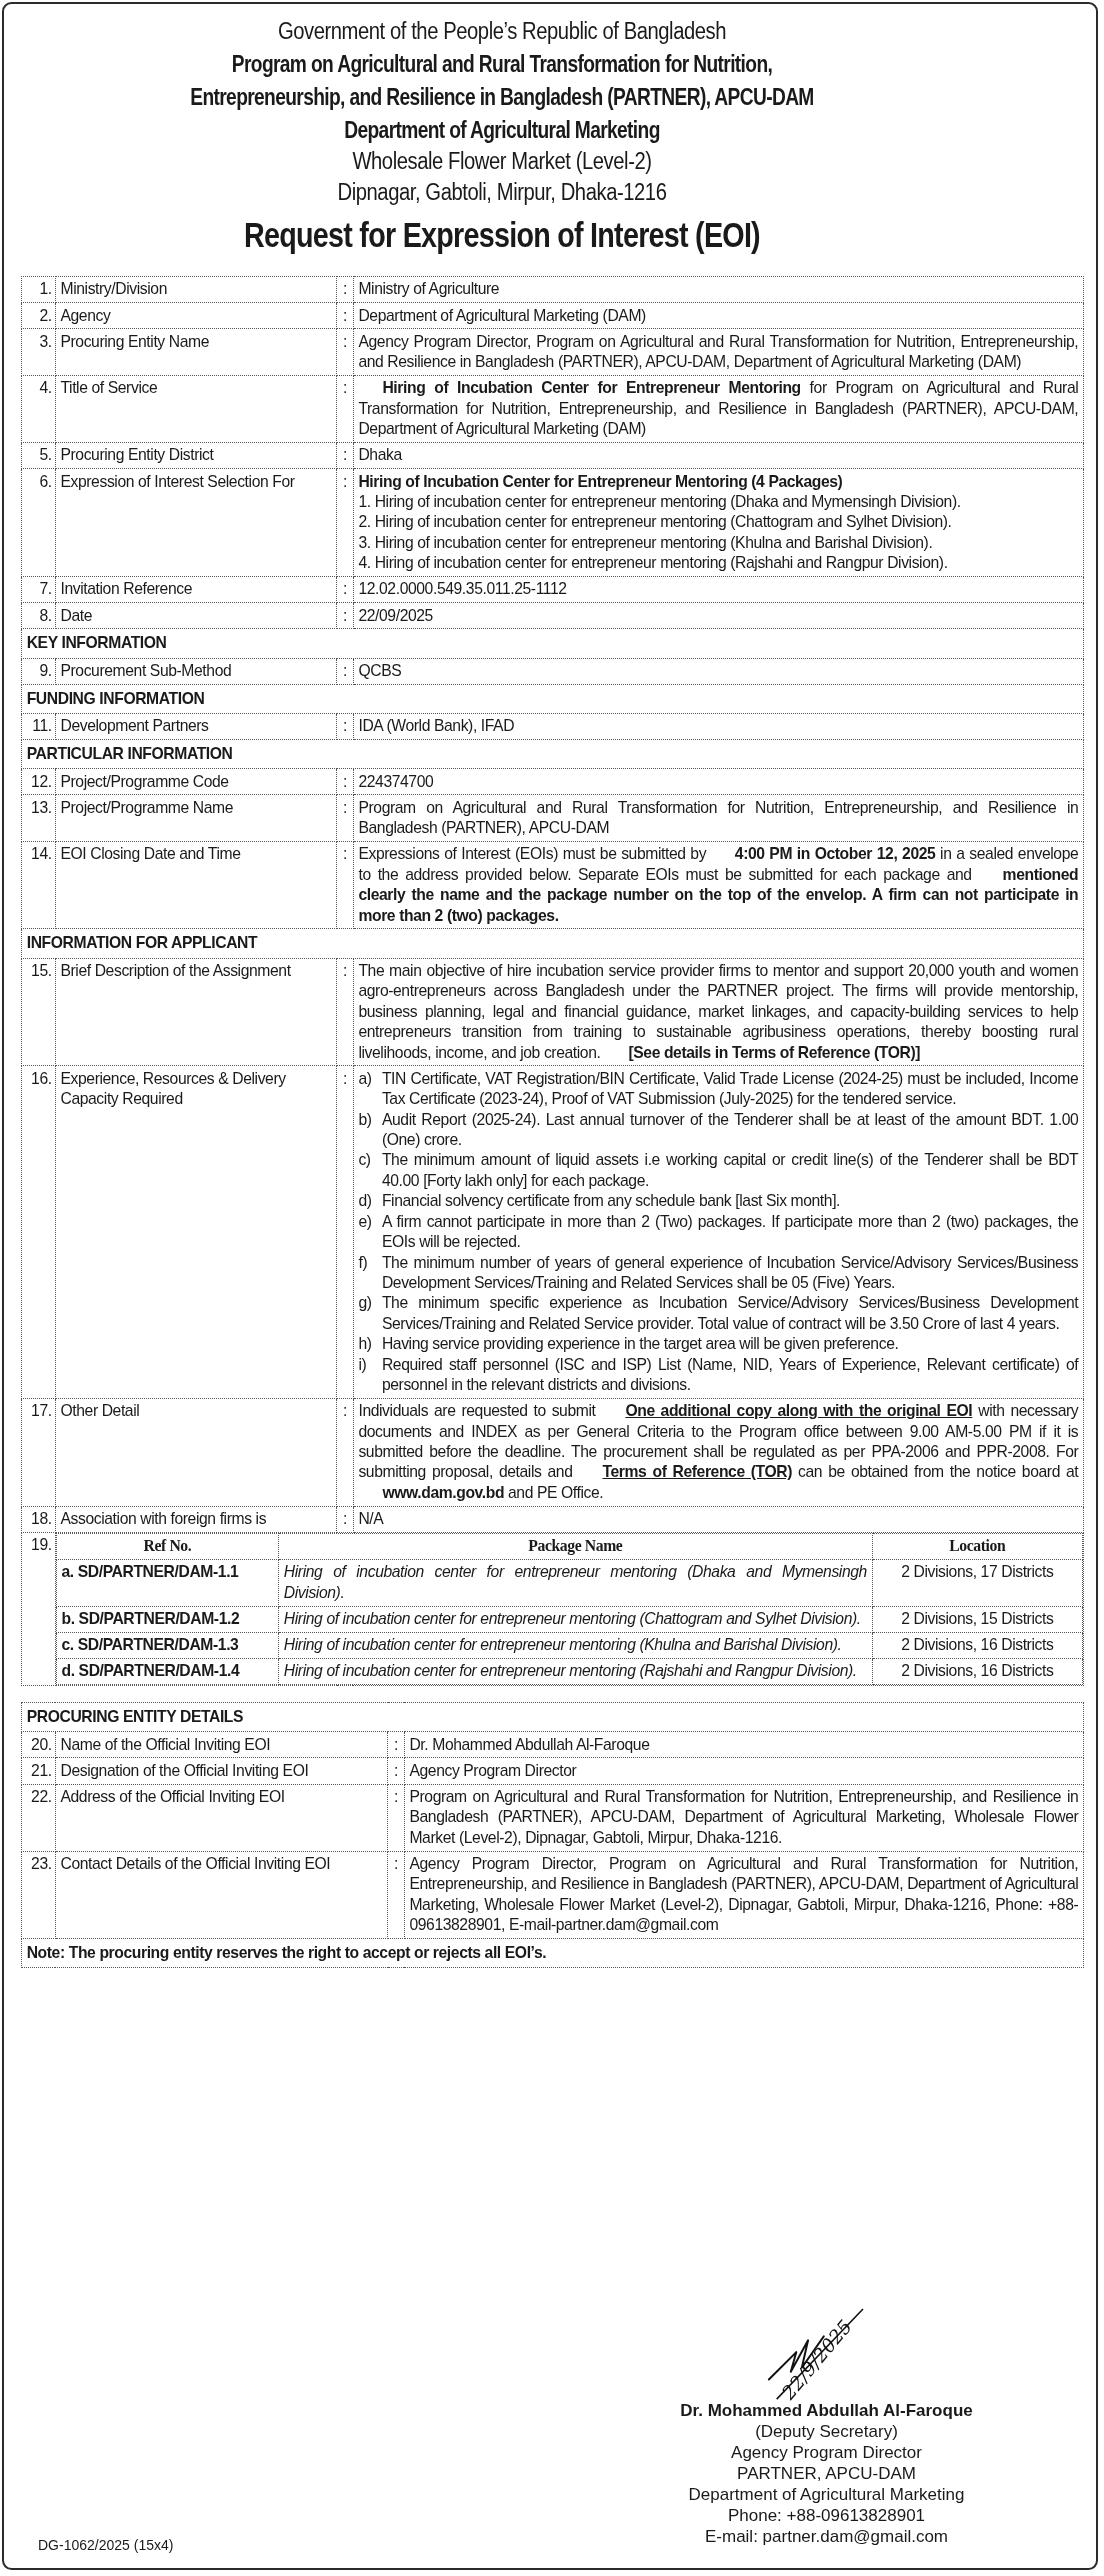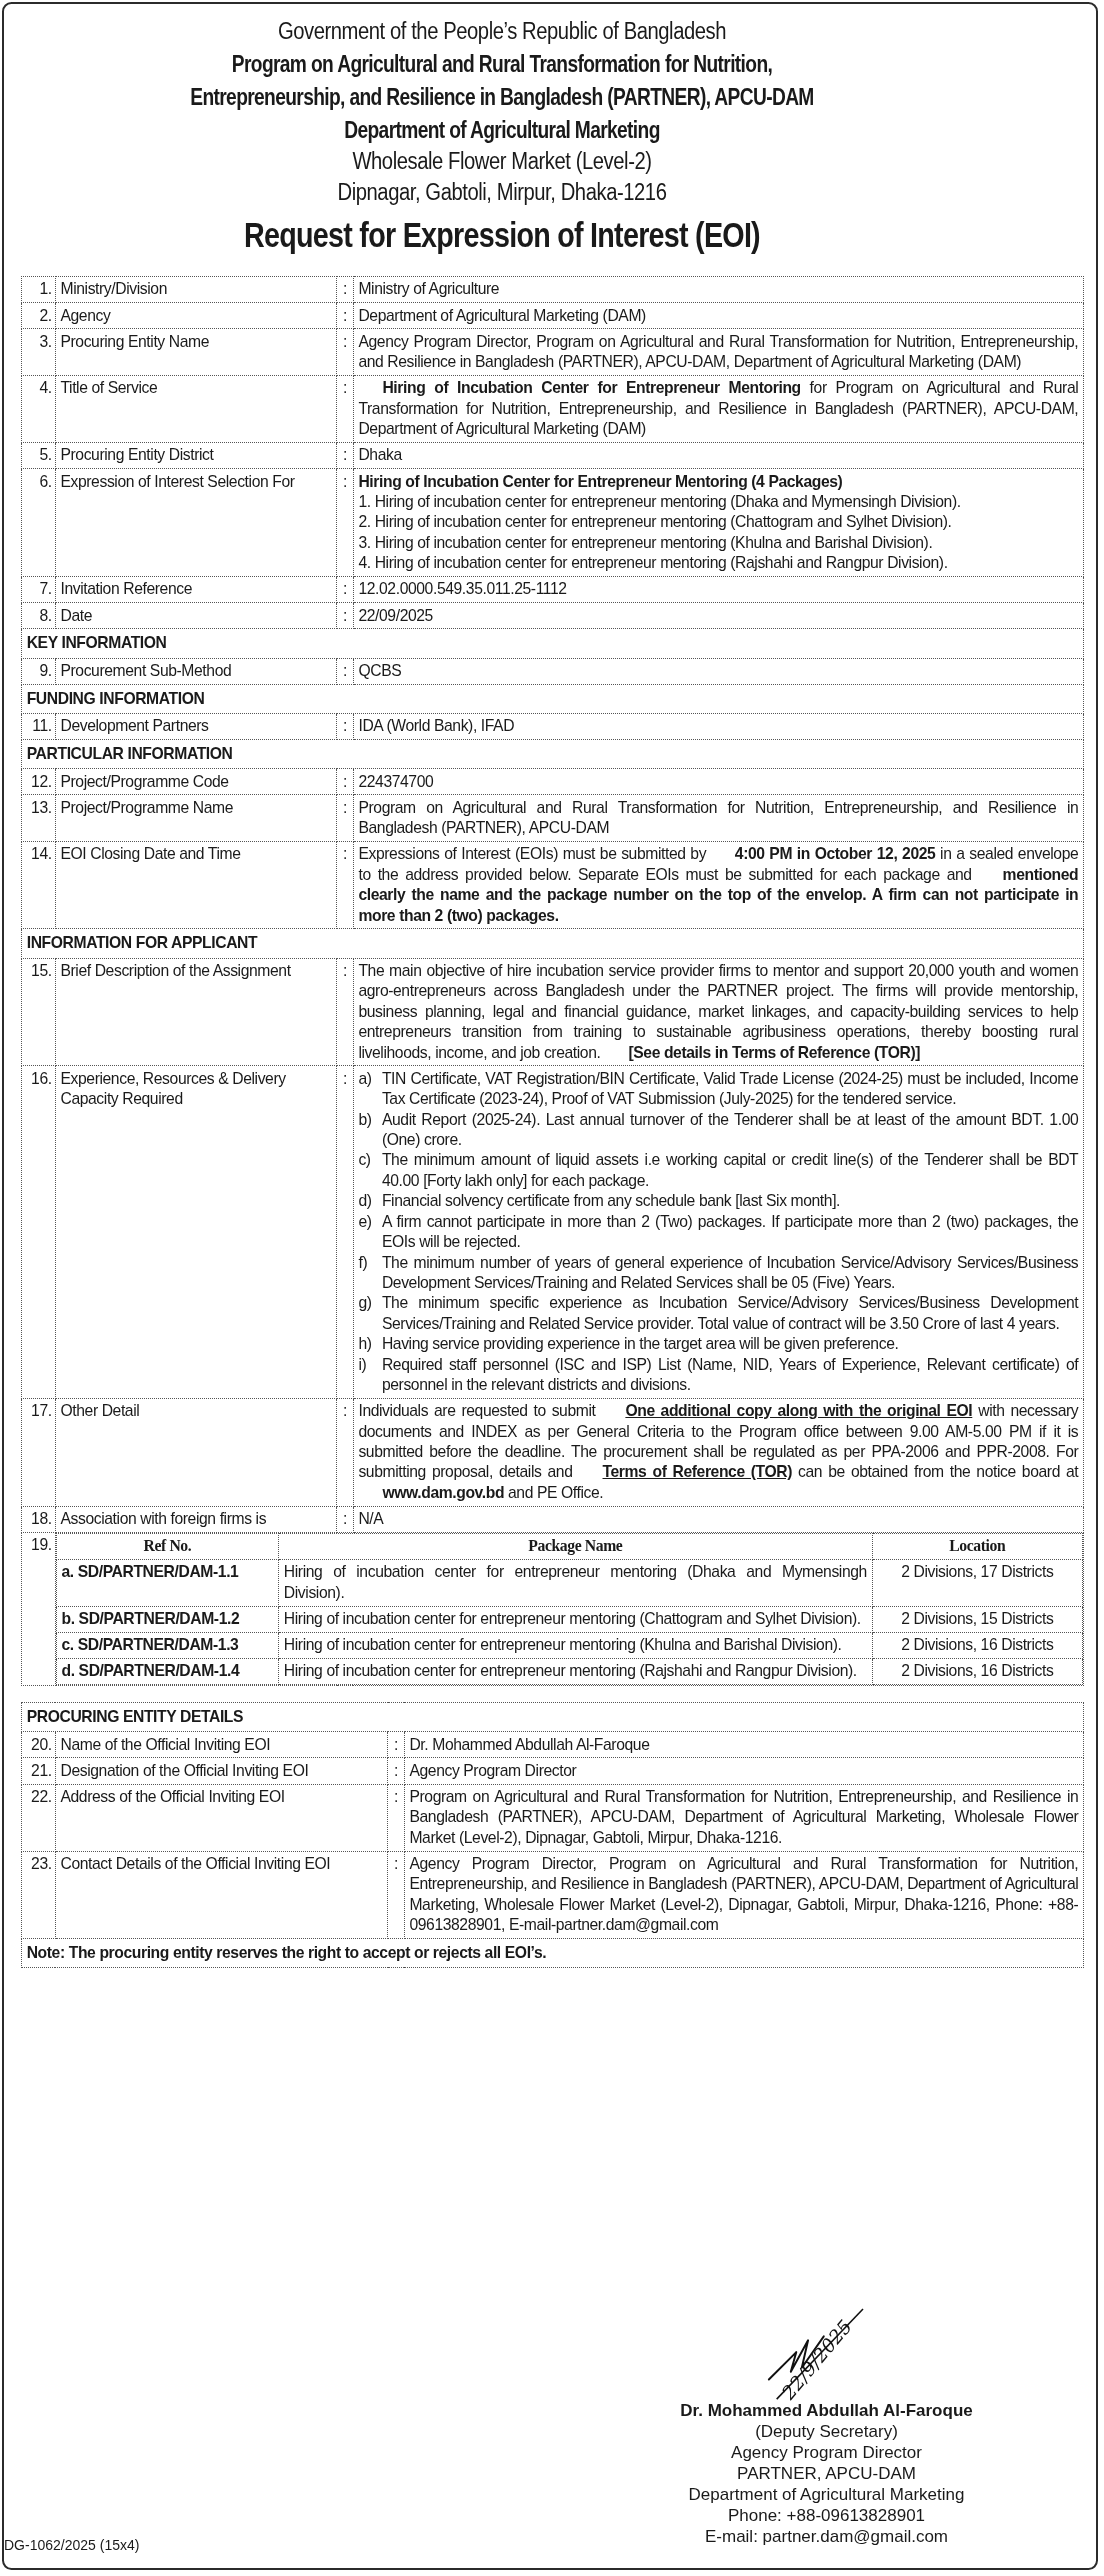--- a/index.html
+++ b/index.html
@@ -29,33 +29,33 @@
   .u { text-decoration: underline; }
   .pkg-list div { margin: 0; }
   .alpha { display: flex; }
   .alpha .mk { width: 23.5px; flex: 0 0 23.5px; }
   .alpha .tx { flex: 1; text-align: justify; }
   .pkg-table { width: 100%; border-collapse: collapse; }
   .pkg-table td, .pkg-table th { border: 0.8px dotted #555; padding: 2.4px 4.7px; vertical-align: top; font-size: 15.7px; line-height: 20.4px; letter-spacing: -0.4px; }
   .pkg-table th { font-weight: bold; text-align: center; font-family: Liberation Serif, serif; }
   .pkg-table td.ref { font-weight: bold; width: 212px; }
   .pkg-table td.loc { width: 200px; text-align: center; }
-  .pkg-table td.name { text-align: justify; }
+  .pkg-table td.name { text-align: justify; font-style: italic; }
   td.pkg-wrap { padding: 0 !important; }
   .pe-table { position: absolute; left: 21px; width: 1063px; border-collapse: collapse; font-size: 15.7px; line-height: 20.4px; }
   .pe-table td { border: 0.8px dotted #555; vertical-align: top; padding: 2.4px 4.7px; letter-spacing: -0.4px; }
   .pe-table td.num { width: 25px; text-align: right; padding-right: 3.1px; }
   .pe-table td.label { width: 322px; }
   .pe-table td.colon { width: 9.4px; text-align: center; padding-left: 3.1px; padding-right: 3.1px; }
   .pe-table td.value { text-align: justify; }
   .pe-table tr.section td, .pe-table tr.note td { font-weight: bold; padding-top: 3.9px; padding-bottom: 3.9px; }
   .signature-block { position: absolute; left: 549px; top: 2400px; width: 555px; text-align: center; font-size: 17px; line-height: 21px; }
   .signature-block .name { font-weight: bold; font-size: 17px; }
   .sig-mark { position: absolute; left: 753px; top: 2305px; width: 118px; height: 102px; }
-  .footer-code { position: absolute; left: 4px; top: 2537px; font-size: 14px; }
+  .footer-code { position: absolute; left: 38px; top: 2537px; font-size: 14px; }
 </style>
 </head>
 <body>
 
 <div class="frame"></div>
 
 <div class="header">
   <div class="line">Government of the People’s Republic of Bangladesh</div>
   <div class="line bold">Program on Agricultural and Rural Transformation for Nutrition,</div>
   <div class="line bold">Entrepreneurship, and Resilience in Bangladesh (PARTNER), APCU-DAM</div>

